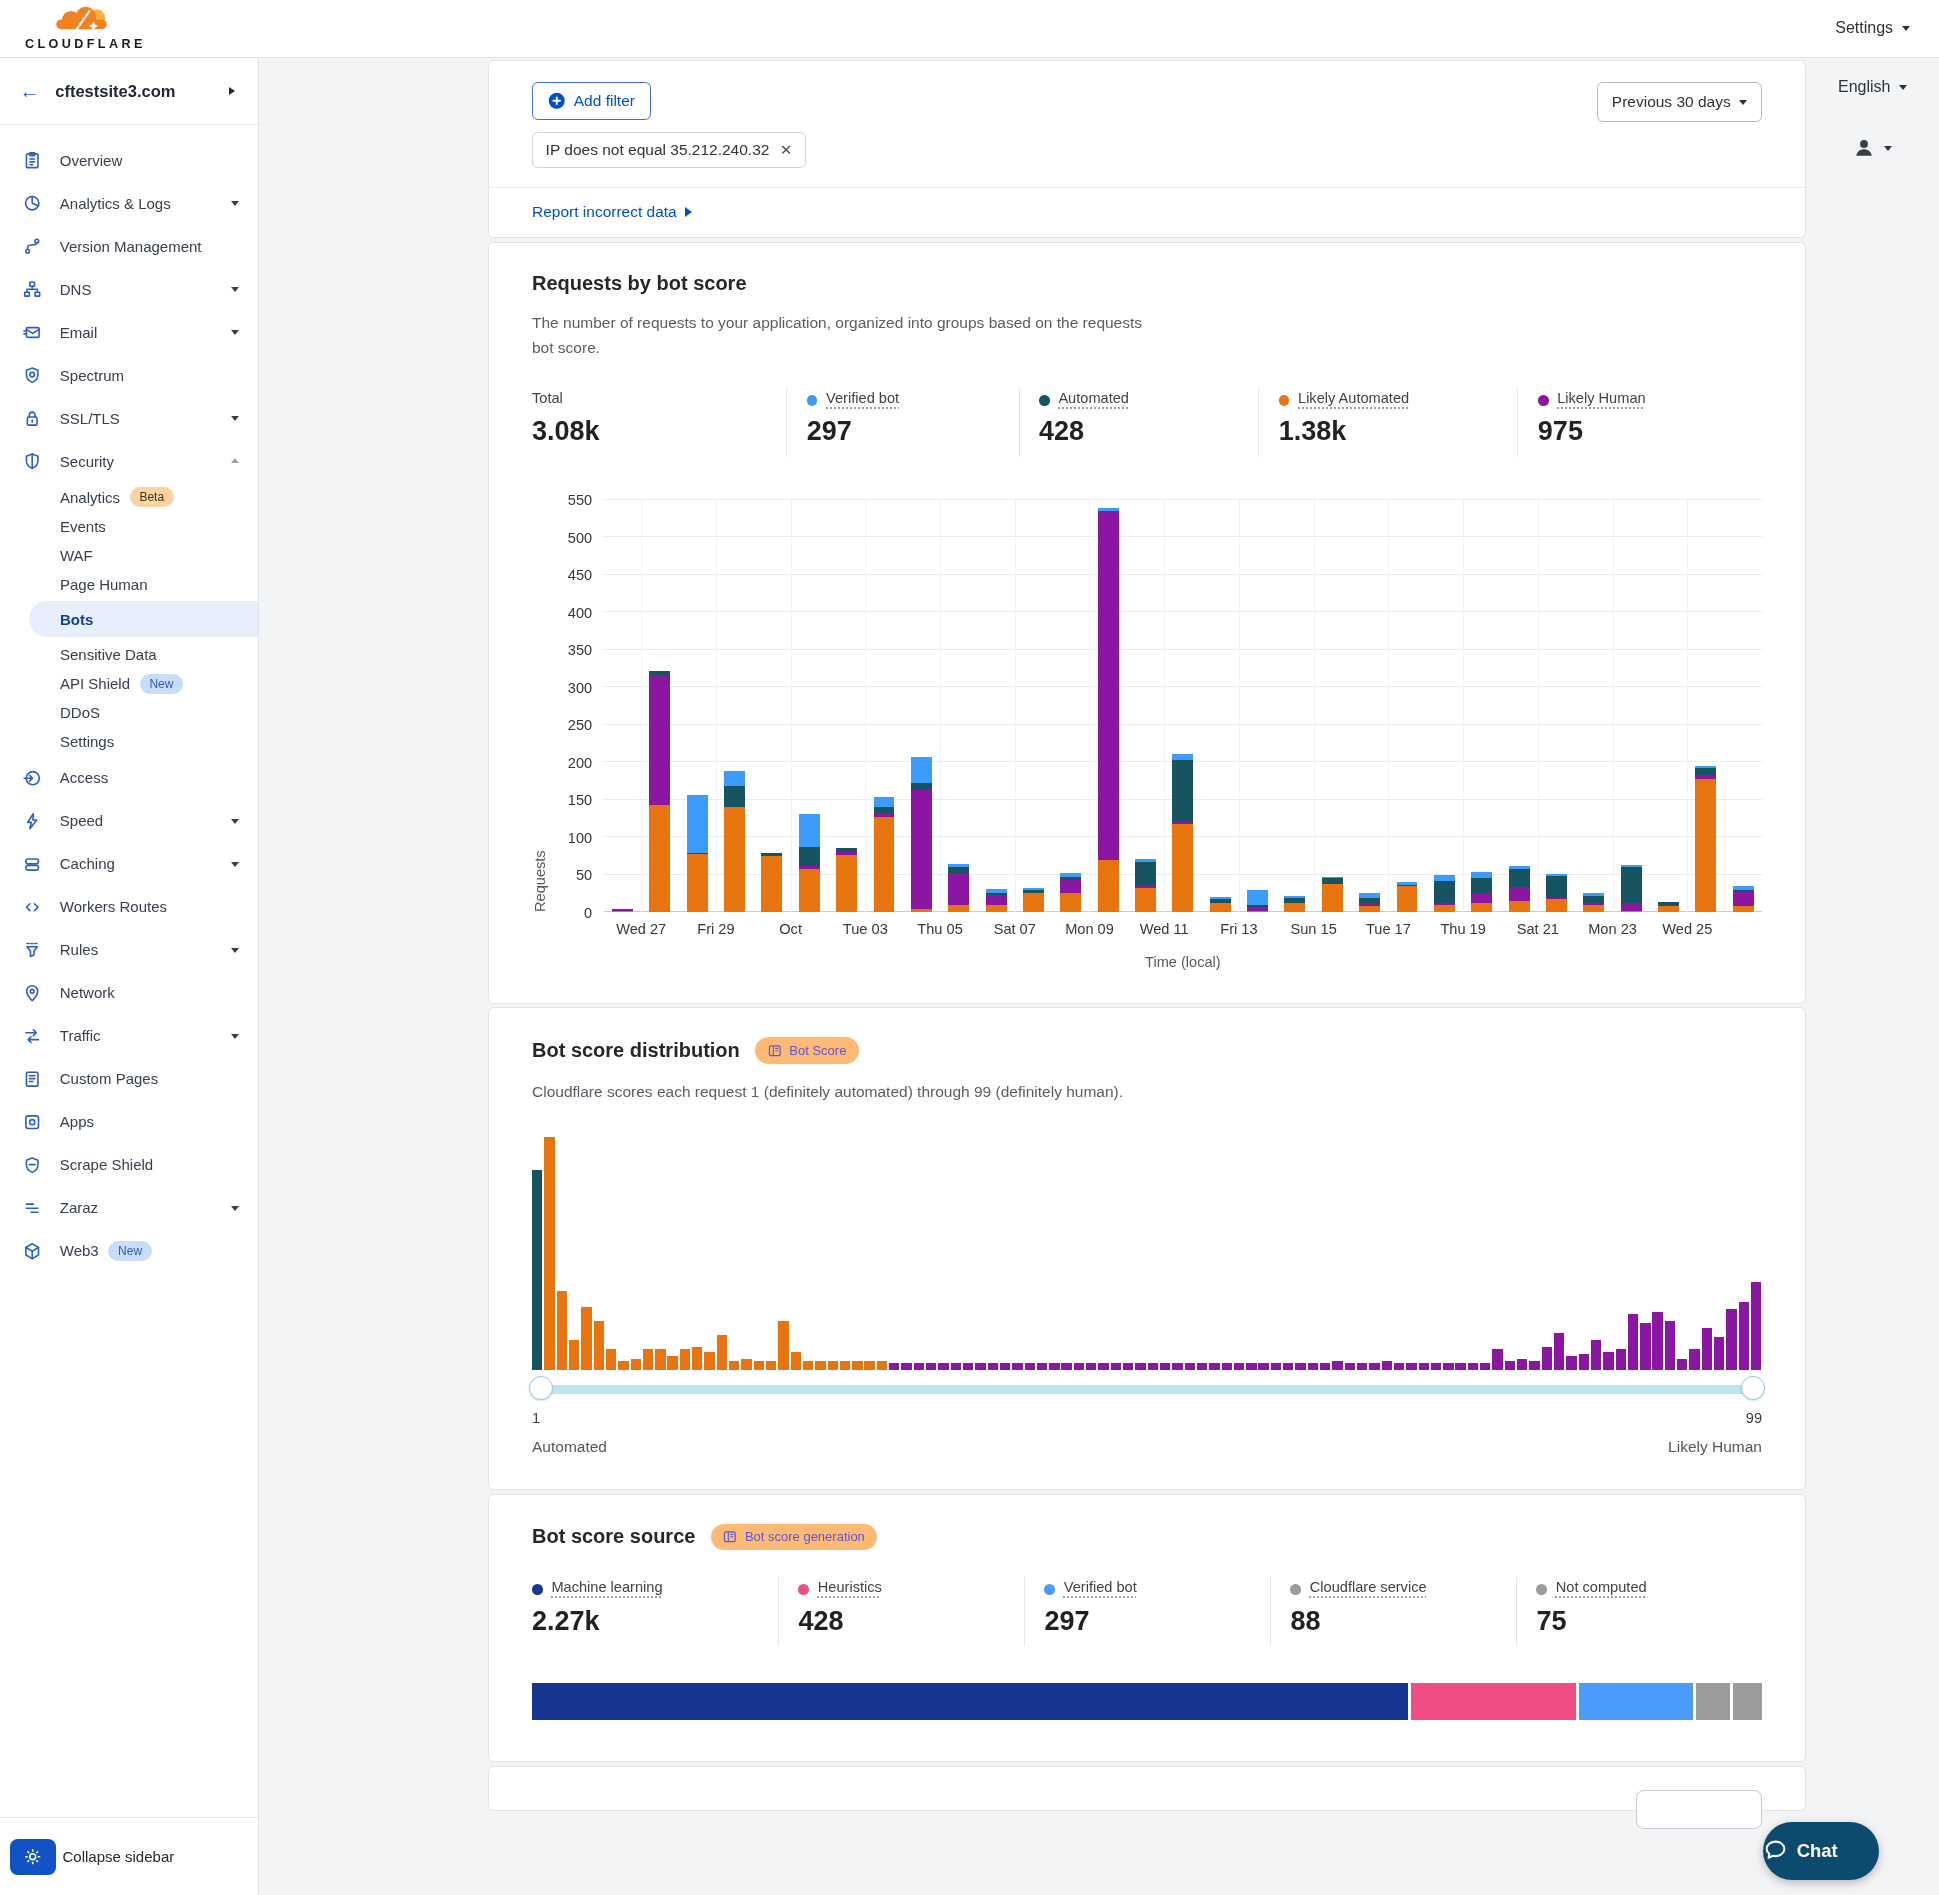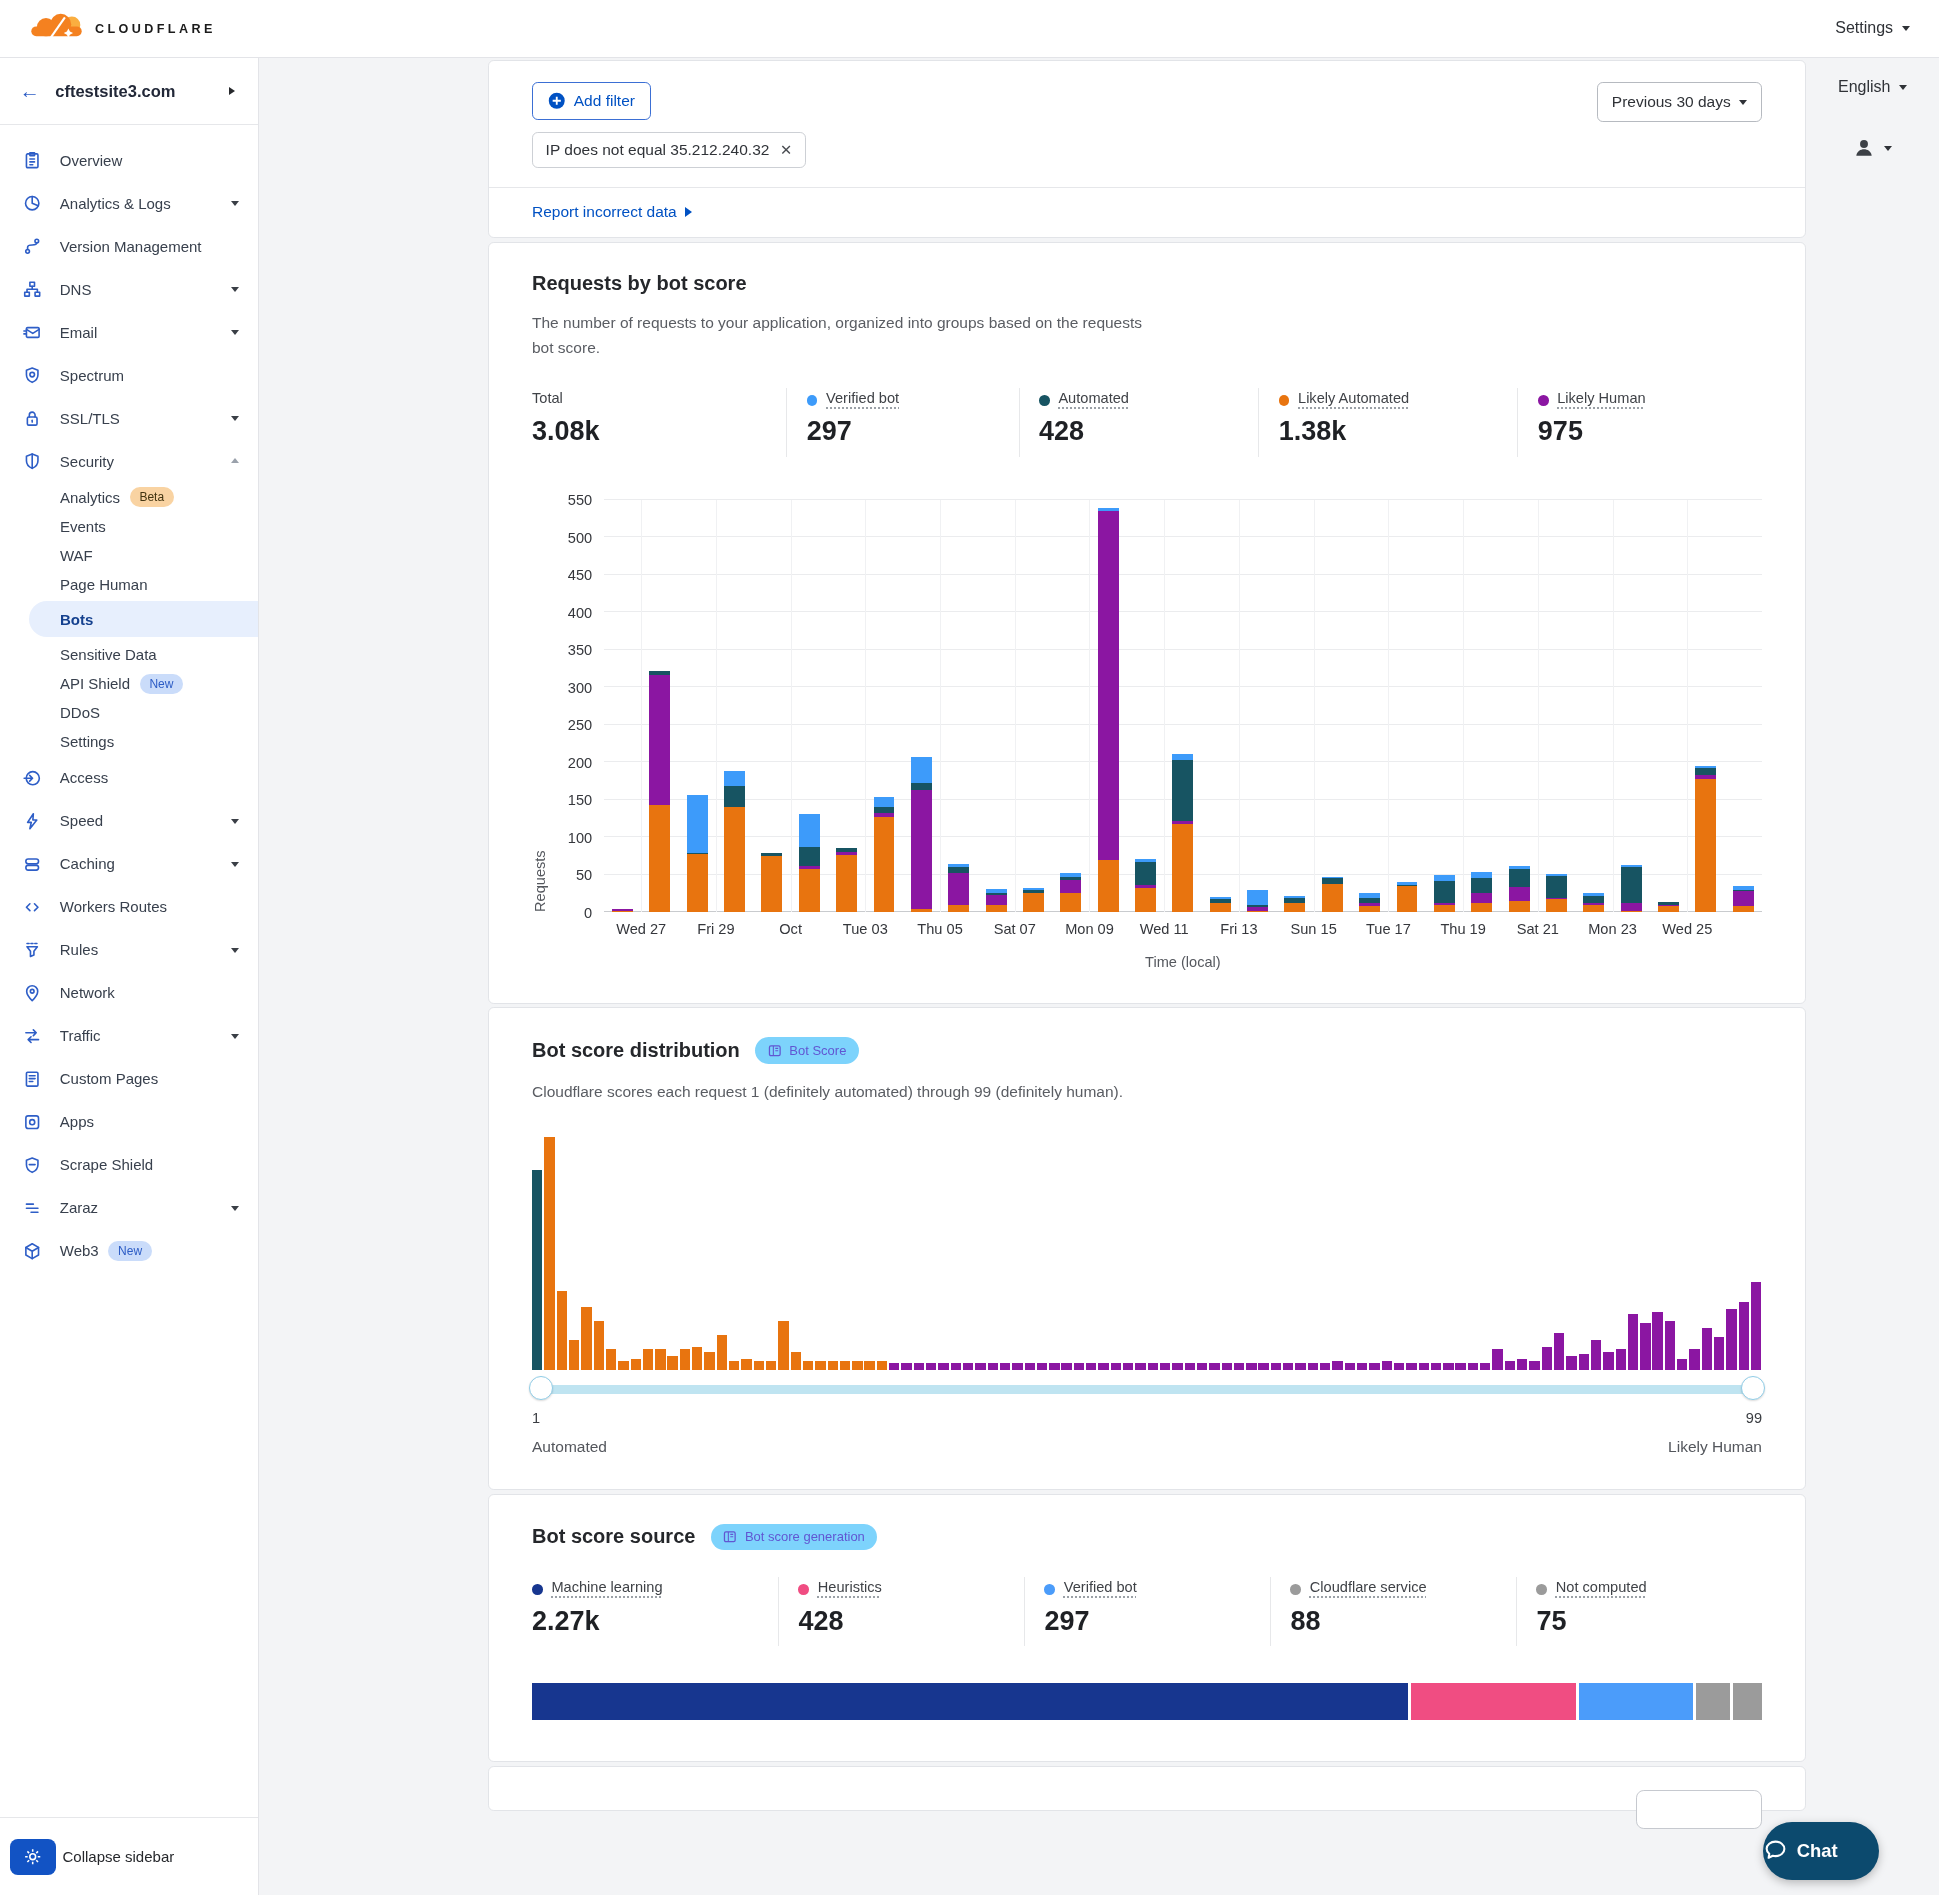--- a/index.html
+++ b/index.html
@@ -2,21 +2,21 @@
 <html><head>
 <meta charset="utf-8">
 <style>
   * { margin:0; padding:0; box-sizing:border-box; }
   html,body { width:1940px; height:1895px; overflow:hidden; }
   body { font-family:"Liberation Sans", sans-serif; background:#f3f4f6; color:#2f3237; }
 
   
   .topnav { position:absolute; left:0; top:0; width:1940px; height:58px; background:#fff;
             border-bottom:1px solid #e3e4e8; display:flex; align-items:center; padding:0 25px; z-index:30; }
-  .logo { display:flex; flex-direction:row; align-items:center; line-height:1; }
+  .logo { display:flex; flex-direction:column; align-items:center; line-height:1; }
   .logo .brand { font-size:12.6px; font-weight:bold; letter-spacing:3.4px; color:#1b1b1b; margin-top:1px; }
   .nav-right { margin-left:auto; display:flex; align-items:center; gap:41px; font-size:16px; color:#2f3237;flex-direction:column; }
   .nav-item { display:flex; align-items:center; gap:8.7px; cursor:pointer; }
   .caret-down { width:0; height:0; border:4.9px solid transparent; border-top:5.8px solid #2f3237; margin-top:4.9px; }
 
   
   .sidebar { position:absolute; left:0; top:58px; width:259px; bottom:0; background:#fff;
              border-right:1px solid #e3e4e8; z-index:20; }
   .site-row { height:67px; border-bottom:1px solid #e6e7ea; display:flex; align-items:center; padding:0 19.4px; }
   .back-arrow { color:#2c5cc5; font-size:20.4px; font-weight:bold; }
@@ -59,21 +59,21 @@
   .range-btn .caret-down { border-top-color:#2f3237; }
   .divider { border-top:1px solid #e6e7ea; }
   .report-row { padding:14.6px 43px 16.5px; }
   .link { color:#0051c3; font-size:15.5px; display:inline-flex; align-items:center; gap:8.7px; cursor:pointer; }
   .tri-right { width:0; height:0; border:5.3px solid transparent; border-left:7.8px solid #0051c3; }
 
   
   .section-inner { padding:29px 43px 33px; }
   .sec-title { font-size:20px; font-weight:bold; color:#25272b; }
   .title-row { display:flex; align-items:center; gap:15.5px; }
-  .pill-badge { display:inline-flex; align-items:center; gap:7.8px; background:#7dd3fc; color:#6156d2;
+  .pill-badge { display:inline-flex; align-items:center; gap:7.8px; background:#fdba74; color:#6156d2;
                 font-size:13px; padding:5.8px 12.6px; border-radius:14.6px; cursor:pointer; }
   .sec-desc { margin-top:14.6px; font-size:15.5px; color:#5a5d63; line-height:1.65; max-width:621px; }
 
   
   .stats-row { display:grid; grid-template-columns:1.04fr 0.95fr 0.98fr 1.06fr 1fr; margin-top:27px; }
   .stat { padding:1.9px 0 9.7px 19.4px; border-left:1px solid #e7e8ea; }
   .stat:first-child { padding-left:0; border-left:none; }
   .stat-label { font-size:14.6px; color:#3f4247; display:flex; align-items:flex-end; gap:8.7px; }
   .stat-label .txt.u { text-decoration:underline; text-decoration-style:dotted; text-decoration-color:#9aa0a6;
                        text-decoration-thickness:1.9px; text-underline-offset:4.9px; }

